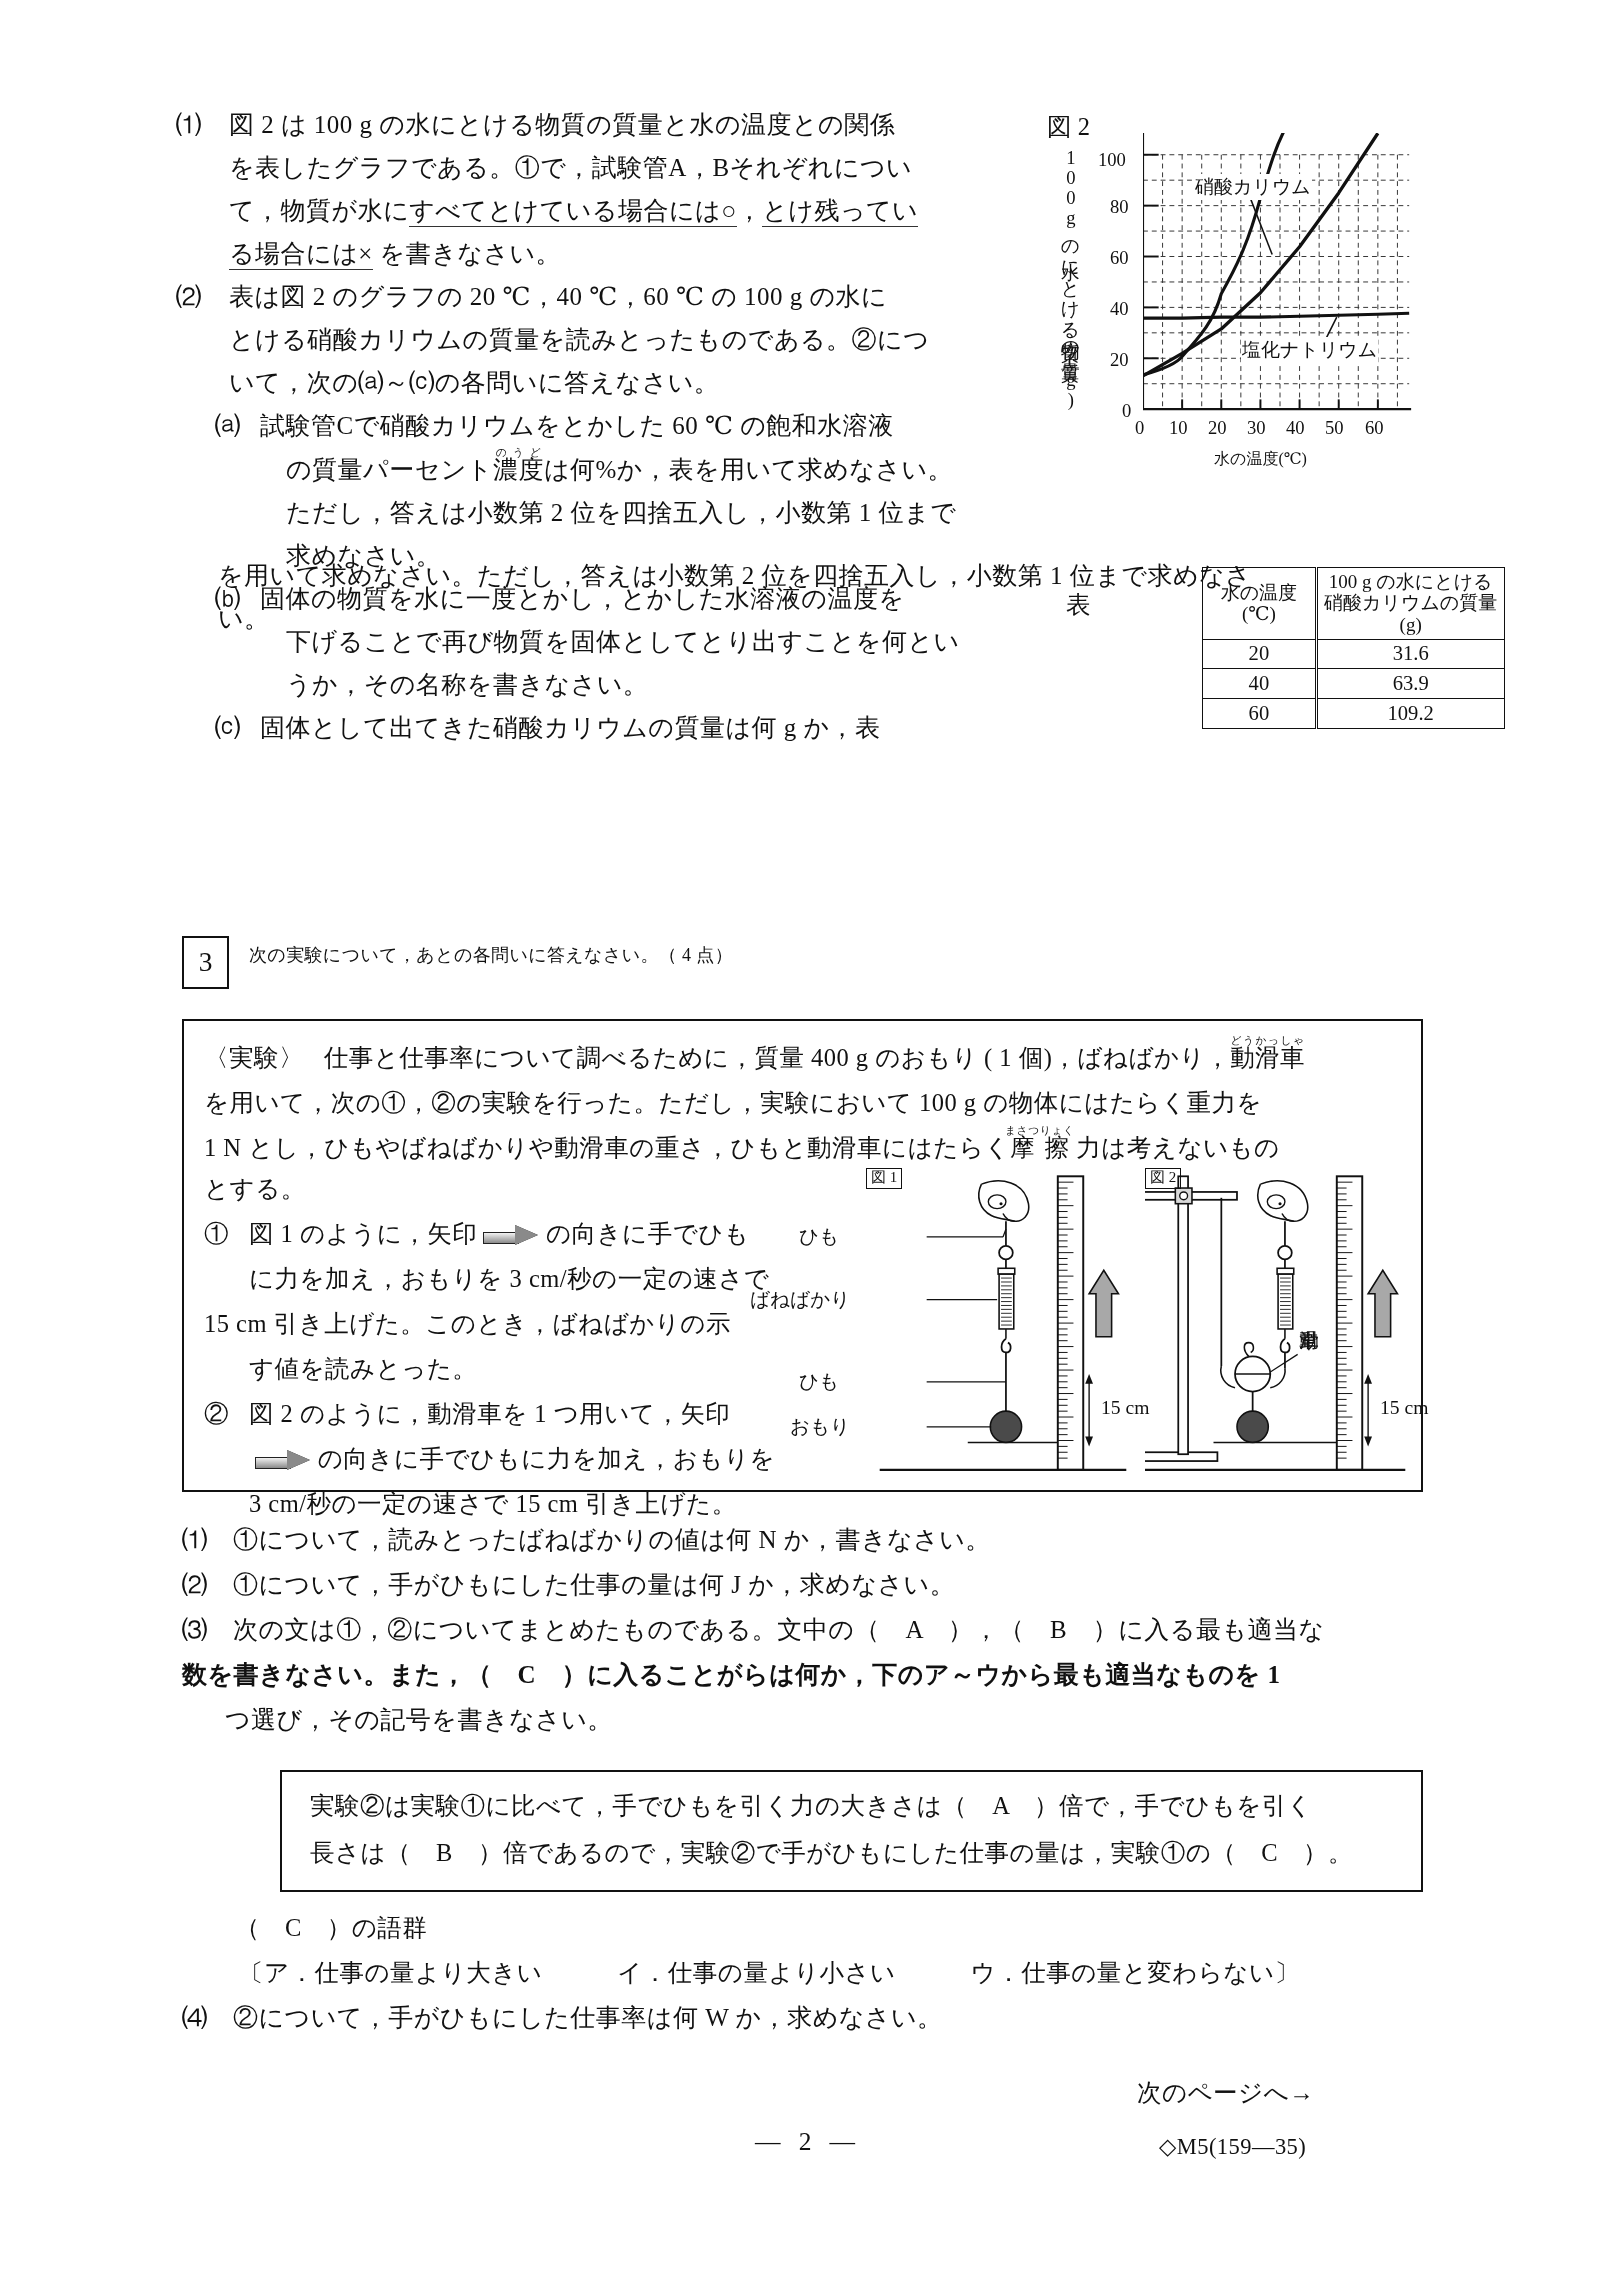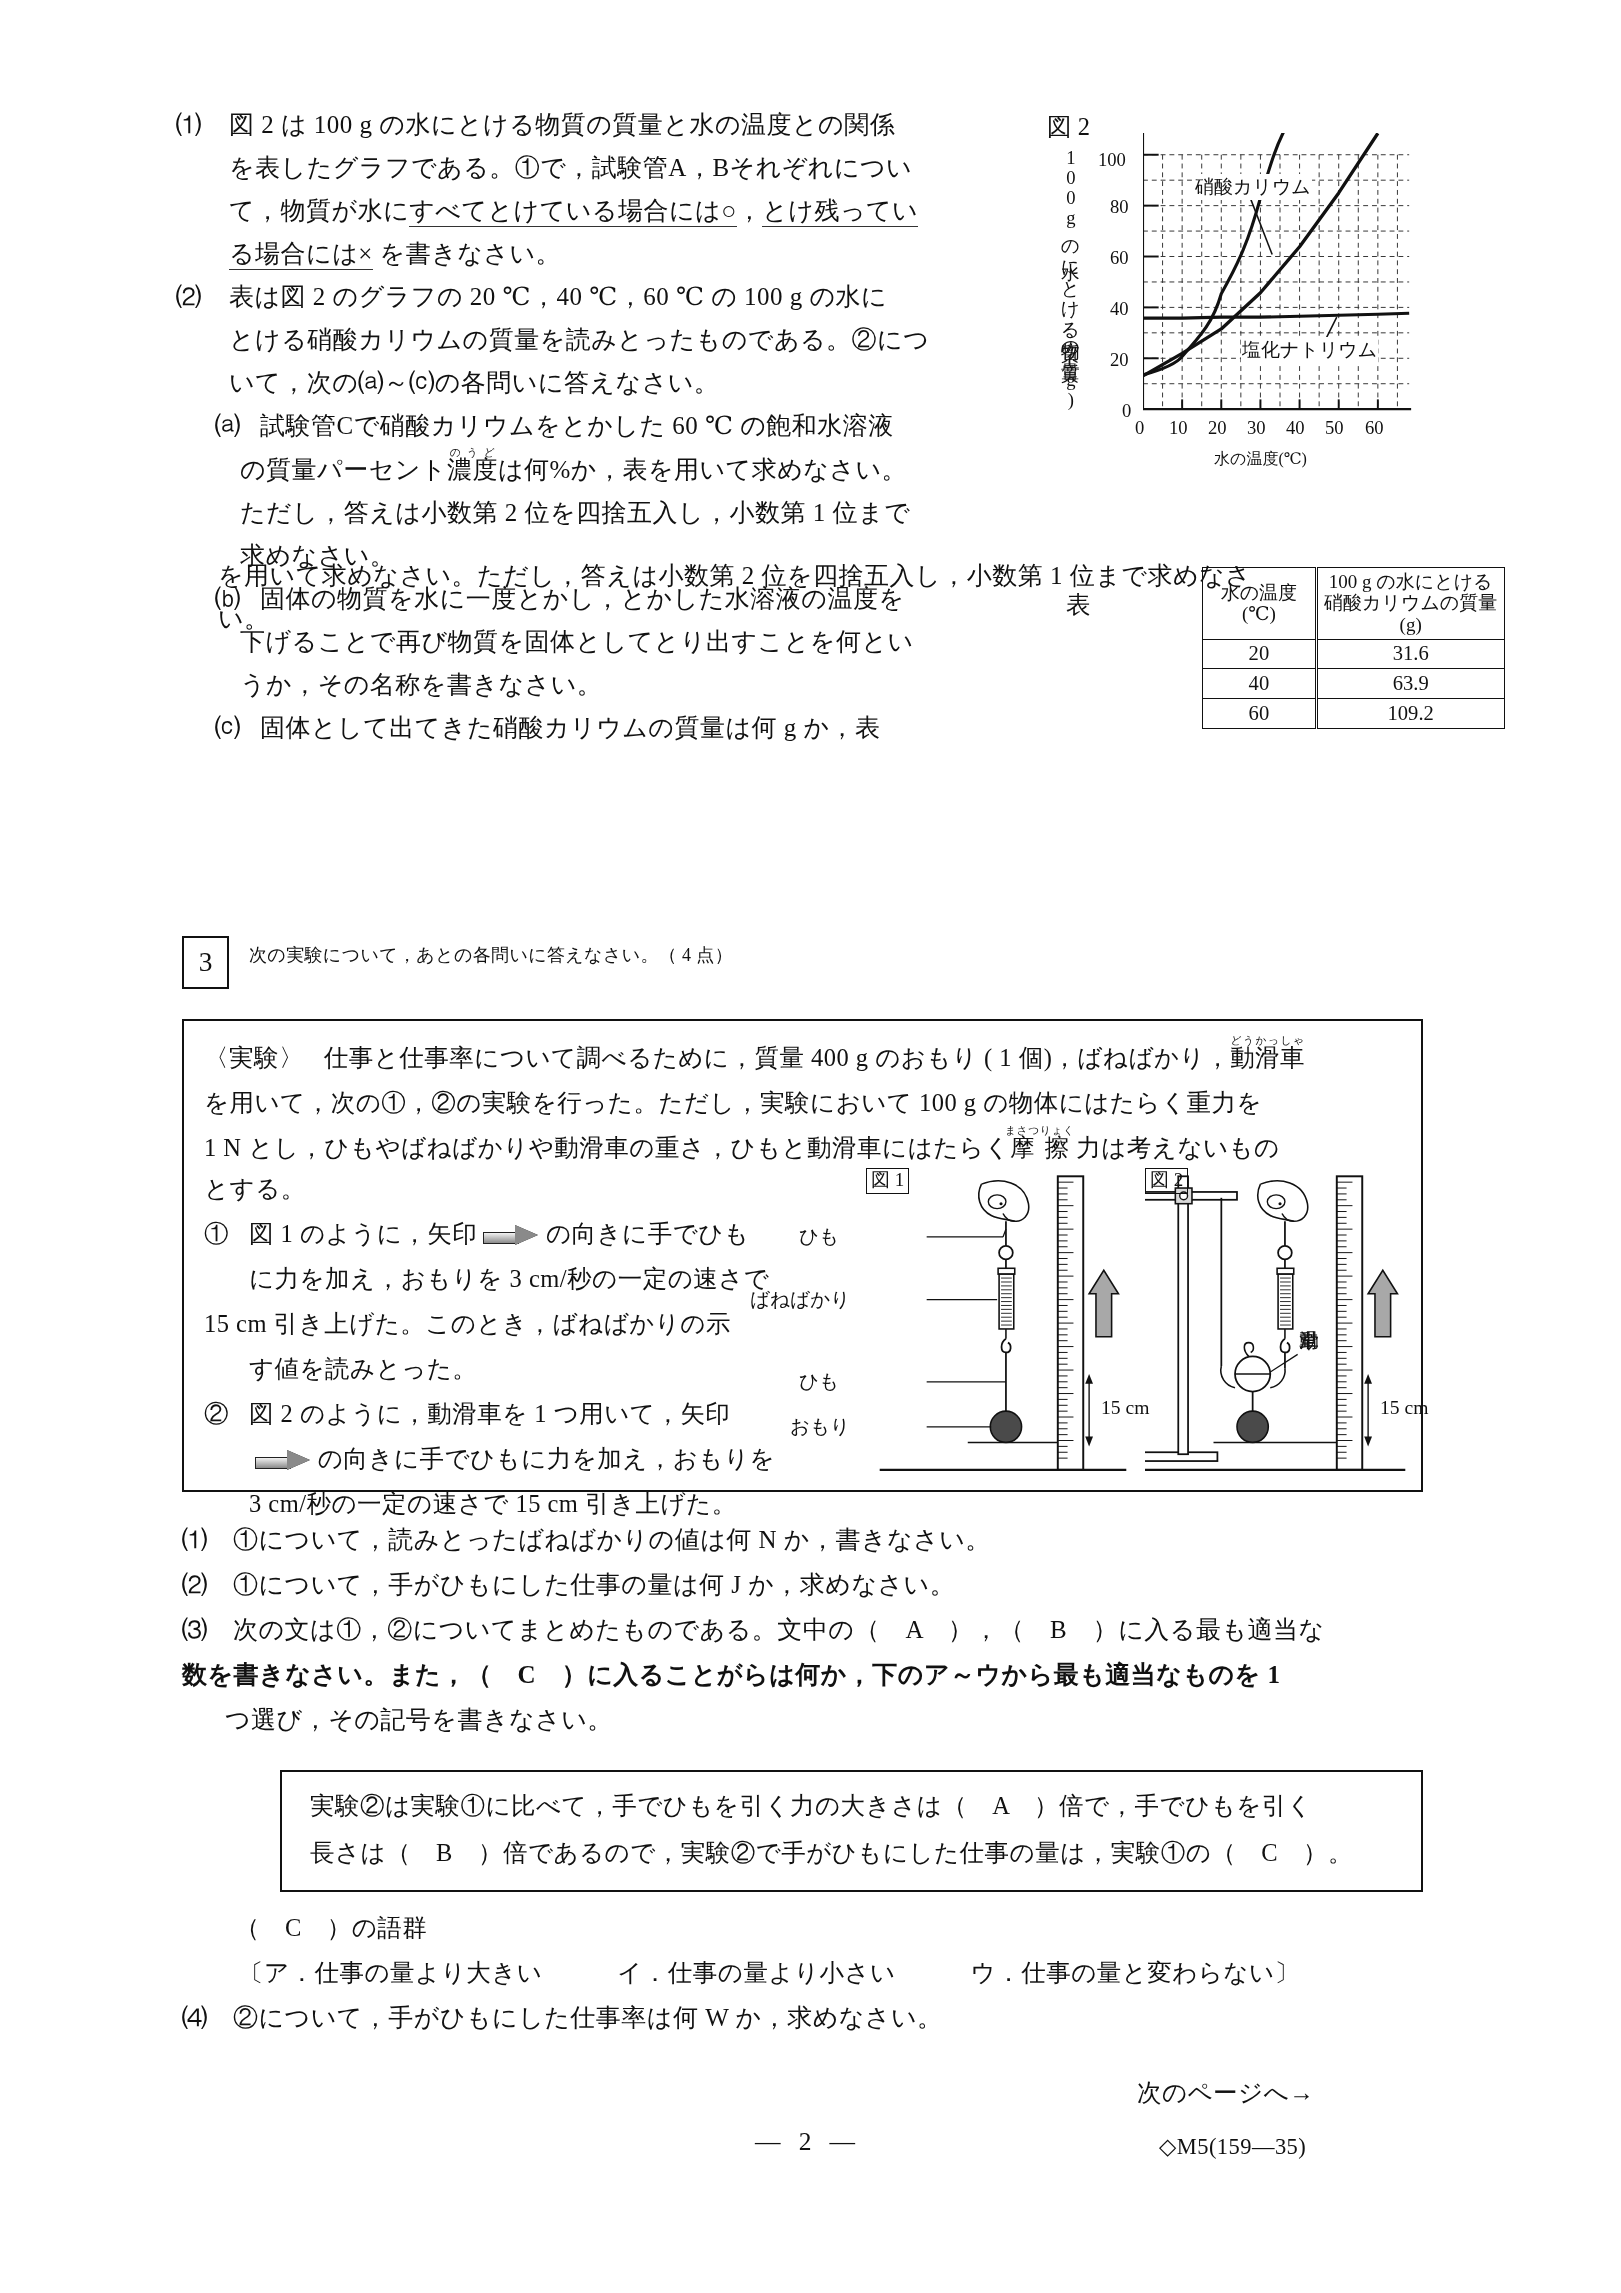--- a/index.html
+++ b/index.html
@@ -15,21 +15,21 @@
   
   .jp{font-family:"Liberation Serif","DejaVu Serif",serif;}
   .ln{white-space:nowrap;letter-spacing:0.02em;}
 
   
   #q-top{left:176px;top:103px;width:706px;font-size:25px;line-height:43px;}
   .qrow{display:flex;align-items:flex-start;}
   .qnum{width:53px;flex:0 0 53px;text-align:left;}
   .qbody{flex:1;}
   .indent{margin-left:53px;}
-  .indent2{margin-left:64px;}
+  .indent2{margin-left:110px;}
   .subnum{width:45px;flex:0 0 45px;}
   u.uline{text-decoration:none;border-bottom:1.6px solid #333;padding-bottom:2px;}
 
   
   ruby{ruby-position:over;}
   rt{font-size:10.8px;letter-spacing:0.05em;line-height:1;}
   #fig2-label{left:1047px;top:110px;font-size:24.5px;}
   .yaxis-title{
     position:absolute;writing-mode:vertical-rl;text-orientation:upright;
     font-size:18.6px;line-height:19.6px;letter-spacing:-1px;
@@ -61,21 +61,21 @@
   }
   .arrow-inline .shaft{position:absolute;left:0;top:2.9px;width:35px;height:9.8px;
      background:linear-gradient(#f2f2f2,#8a8a8a);border:1.2px solid #222;border-right:none;}
   .arrow-inline .head{position:absolute;left:32px;top:-3.9px;width:0;height:0;
      border-top:10.8px solid transparent;border-bottom:10.8px solid transparent;border-left:23.5px solid #8a8a8a;
      filter:drop-shadow(0 0 0 #222);}
   .arrow-inline .headout{position:absolute;left:31px;top:-4.9px;width:0;height:0;
      border-top:12.3px solid transparent;border-bottom:12.3px solid transparent;border-left:25.5px solid #222;z-index:-1;}
 
   
-  .fig-tag{position:absolute;font-size:19px;border:1.8px solid #111;padding:0px 3.9px 2px 3.9px;line-height:1.15;text-align:center;}
+  .fig-tag{position:absolute;font-size:15px;border:1.8px solid #111;padding:0px 3.9px 2px 3.9px;line-height:1.15;text-align:center;}
   .dlabel{position:absolute;font-size:19.6px;white-space:nowrap;}
   .dlabel-v{position:absolute;font-size:19.6px;writing-mode:vertical-rl;text-orientation:upright;line-height:20.6px;}
 
   
   #q3-list{left:182px;top:1517px;width:1255px;font-size:25px;line-height:45px;}
   #sum-box{left:280px;top:1770px;width:1139px;height:118px;border:2.2px solid #111;}
   #sum-text{left:310px;top:1782px;width:1098px;font-size:24.5px;line-height:47px;}
   #goku{left:235px;top:1911px;font-size:24.5px;}
   #choices{left:239px;top:1956px;font-size:24.5px;}
   #q4{left:182px;top:2001px;font-size:25px;}

